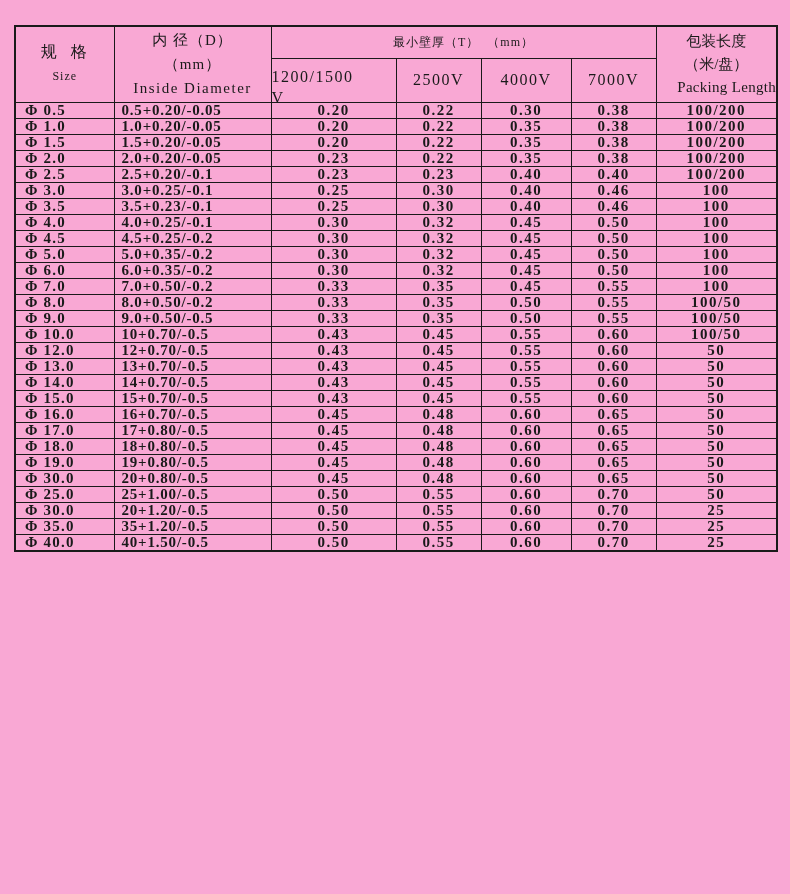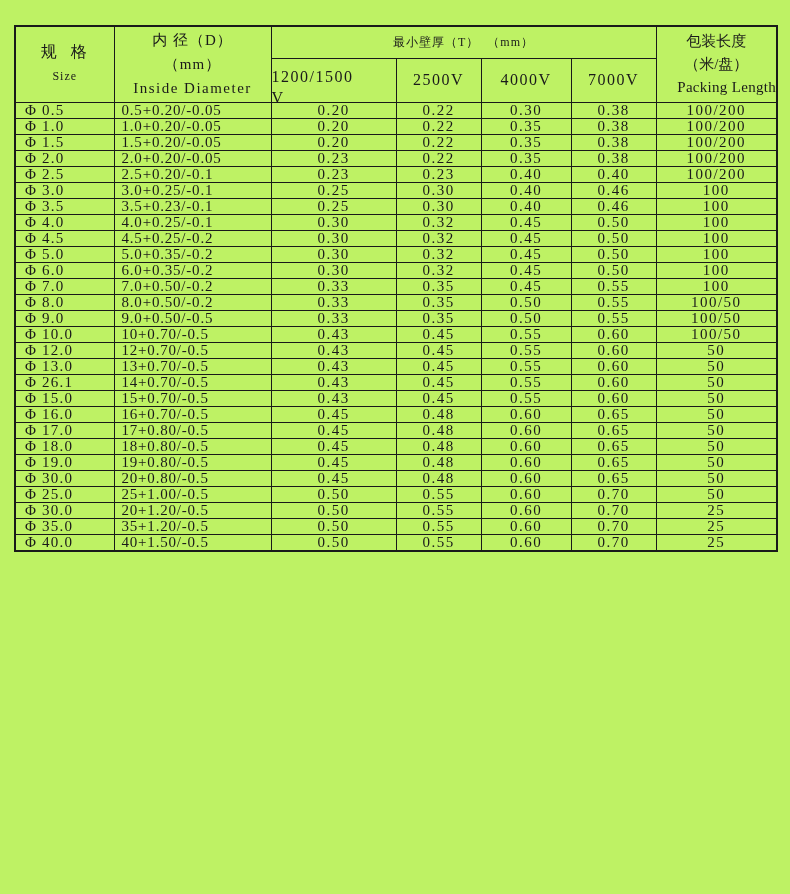--- a/index.html
+++ b/index.html
@@ -12,21 +12,21 @@
     width: 790px;
     height: 894px;
     font-family: "Liberation Serif", "DejaVu Serif", serif;
     color: #1a1a1a;
     position: relative;
   }
   .page {
     position: relative;
     width: 790px;
     height: 894px;
-    background: #bef264;
+    background: #f9a8d4;
     overflow: hidden;
   }
   table.spec {
     position: absolute;
     left: 14px;
     top: 25px;
     width: 762px;
     border-collapse: collapse;
     table-layout: fixed;
     border: 2px solid #1a1a1a;
@@ -57,21 +57,21 @@
     height: 43px;
     overflow: hidden;
     line-height: 21px;
     padding-top: 7px;
     white-space: pre-line;
     text-align: left;
   }
   .th-pack .blk { line-height: 23px; font-size: 15px; }
   .th-pack .blk.en { letter-spacing: 0.3px; font-size: 15px; text-align: right; }
 
-  tbody tr { height: 14px; }
+  tbody tr { height: 14px; font-weight: bold; }
   tbody td {
     font-size: 15px;
     letter-spacing: 1.5px;
     text-align: center;
     line-height: 1;
   }
   tbody td.c0 { text-align: left; padding-left: 9px; letter-spacing: 1.2px; }
   tbody td.c1 { text-align: left; padding-left: 7px; letter-spacing: 0.8px; margin-left: 6px; }
 </style>
 </head>
@@ -264,21 +264,21 @@
         <tr>
           <td class="c0">Φ 13.0</td>
           <td class="c1">13+0.70/-0.5</td>
           <td class="c2">0.43</td>
           <td class="c3">0.45</td>
           <td class="c4">0.55</td>
           <td class="c5">0.60</td>
           <td class="c6">50</td>
         </tr>
         <tr>
-          <td class="c0">Φ 26.1</td>
+          <td class="c0">Φ 14.0</td>
           <td class="c1">14+0.70/-0.5</td>
           <td class="c2">0.43</td>
           <td class="c3">0.45</td>
           <td class="c4">0.55</td>
           <td class="c5">0.60</td>
           <td class="c6">50</td>
         </tr>
         <tr>
           <td class="c0">Φ 15.0</td>
           <td class="c1">15+0.70/-0.5</td>

